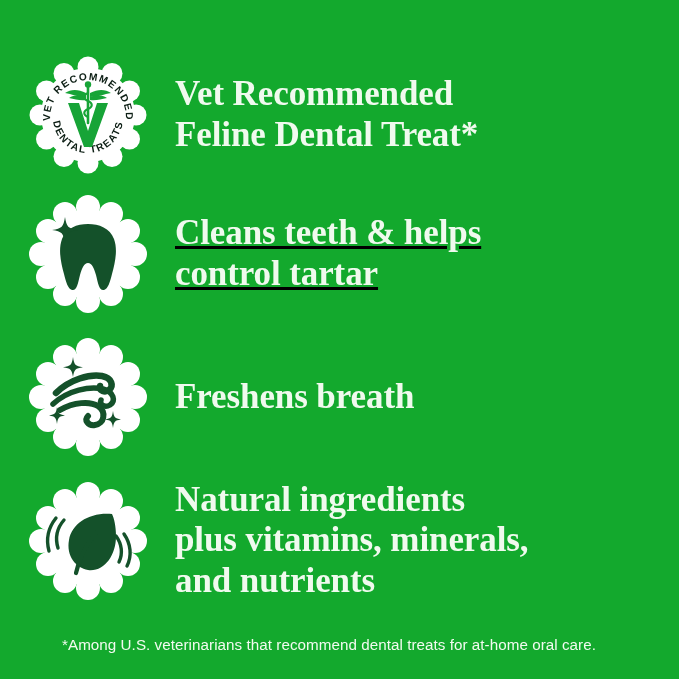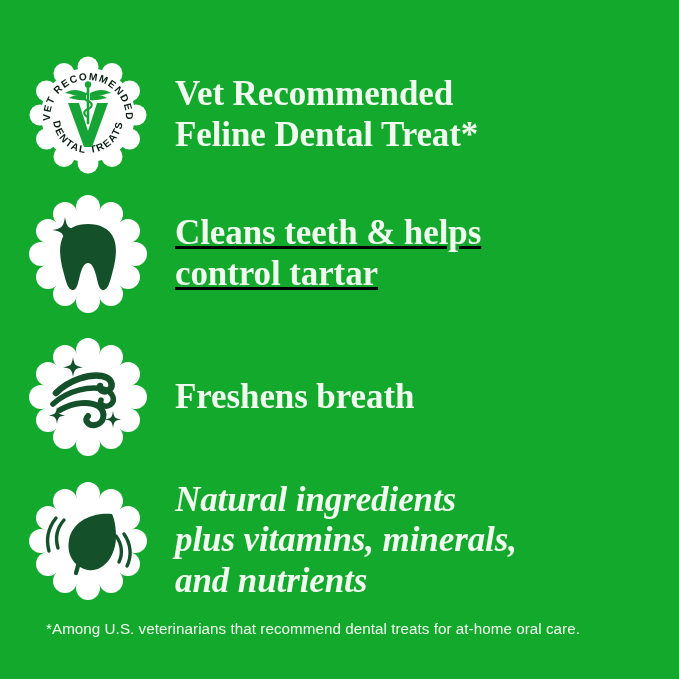--- a/index.html
+++ b/index.html
@@ -41,21 +41,21 @@
     white-space:pre-line;
     margin:0;
     padding:0;
     text-rendering:optimizeLegibility;
   }
 
   
   #row-0{top:42px;height:145px;}
   #row-1{top:184px;height:140px;text-decoration:underline;}
   #row-2{top:327px;height:140px;text-align:center;}
-  #row-3{top:468px;height:145px;font-style:italic;}
+  #row-3{top:468px;height:145px;}
 
   
   .badge{
     position:relative;
     width:120px;height:126px;
     display:block;
   }
   .badge svg{display:block;width:120px;height:126px;}
 
   
@@ -63,21 +63,21 @@
     position:absolute;
     left:46px;
     top:620px;
     width:600px;
     color:#F2FBF0;
     font-family:"Liberation Sans", sans-serif;
     font-weight:400;
     font-size:15.2px;
     letter-spacing:0.05px;
     line-height:1.2;
-    margin:0;
+    margin:16px;
   }
 </style>
 </head>
 <body>
 
 <div class="panel">
 
   <div class="feature" id="row-0">
     <div class="badge-wrap">
       <span class="badge">

